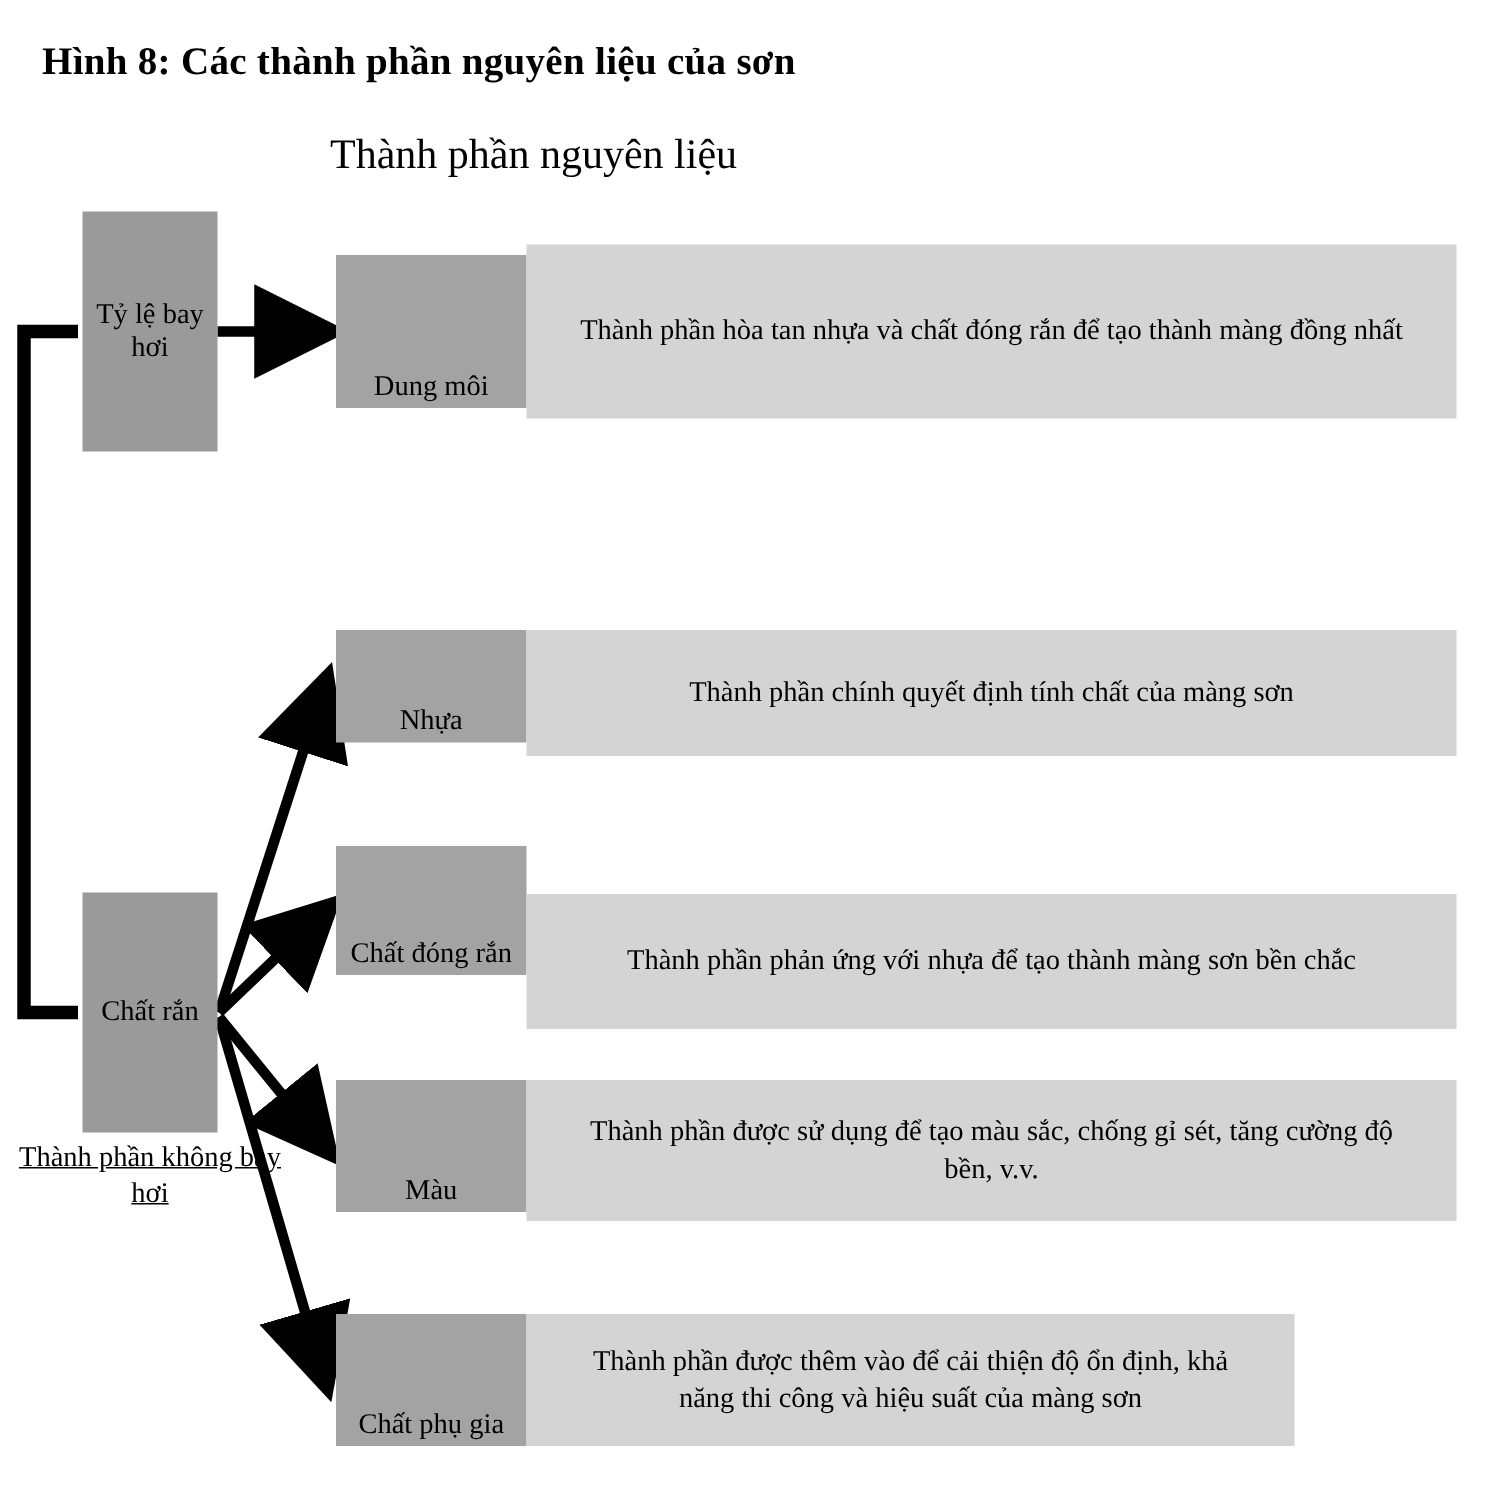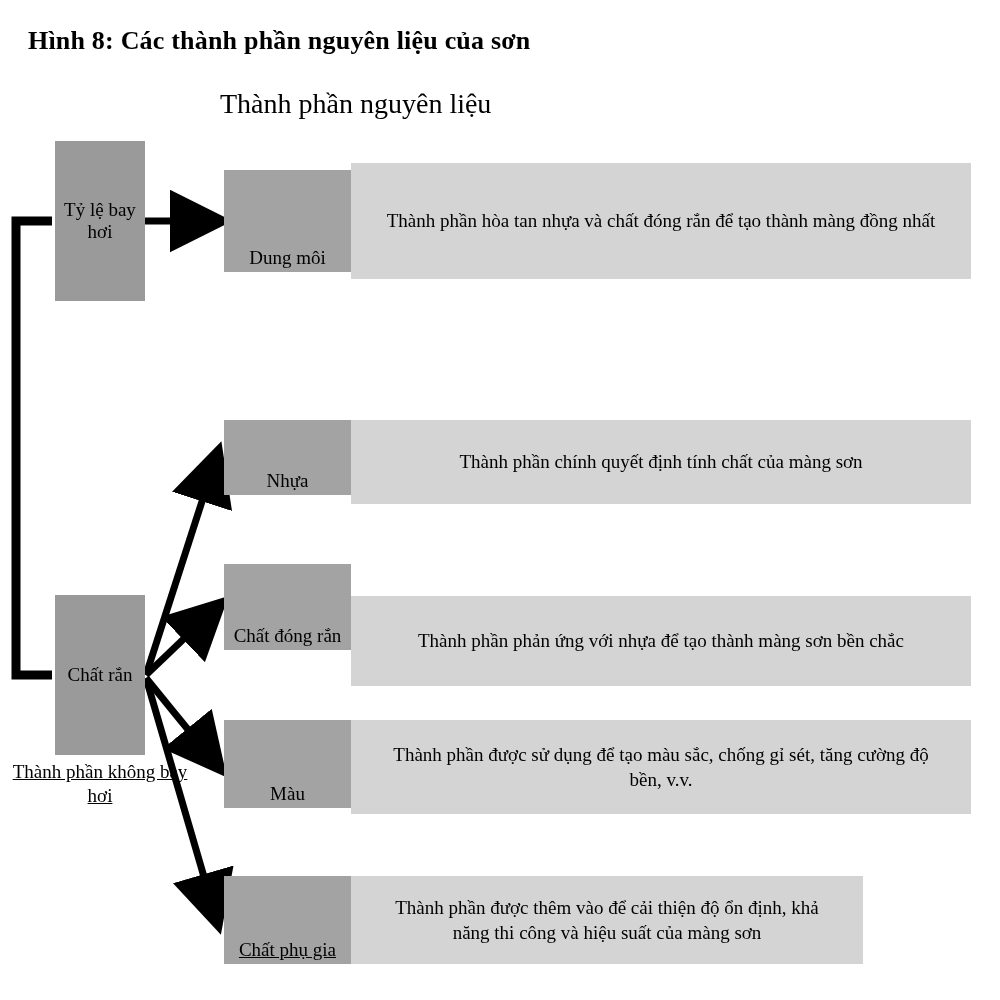--- a/index.html
+++ b/index.html
@@ -145,18 +145,18 @@
   <span>Thành phần phản ứng với nhựa để tạo thành màng sơn bền chắc</span>
 </div>
 
 <div class="label-box" style="left:224px; top:720px; width:127px; height:88px;">
   <span>Màu</span>
 </div>
 <div class="desc-box" style="left:351px; top:720px; width:620px; height:94px;">
   <span>Thành phần được sử dụng để tạo màu sắc, chống gỉ sét, tăng cường độ bền, v.v.</span>
 </div>
 
-<div class="label-box" style="left:224px; top:876px; width:127px; height:88px;text-decoration:underline;">
+<div class="label-box" style="left:224px; top:876px; width:127px; height:88px;">
   <span>Chất phụ gia</span>
 </div>
 <div class="desc-box" style="left:351px; top:876px; width:512px; height:88px;">
   <span>Thành phần được thêm vào để cải thiện độ ổn định, khả năng thi công và hiệu suất của màng sơn</span>
 </div>
 
 </body></html>

